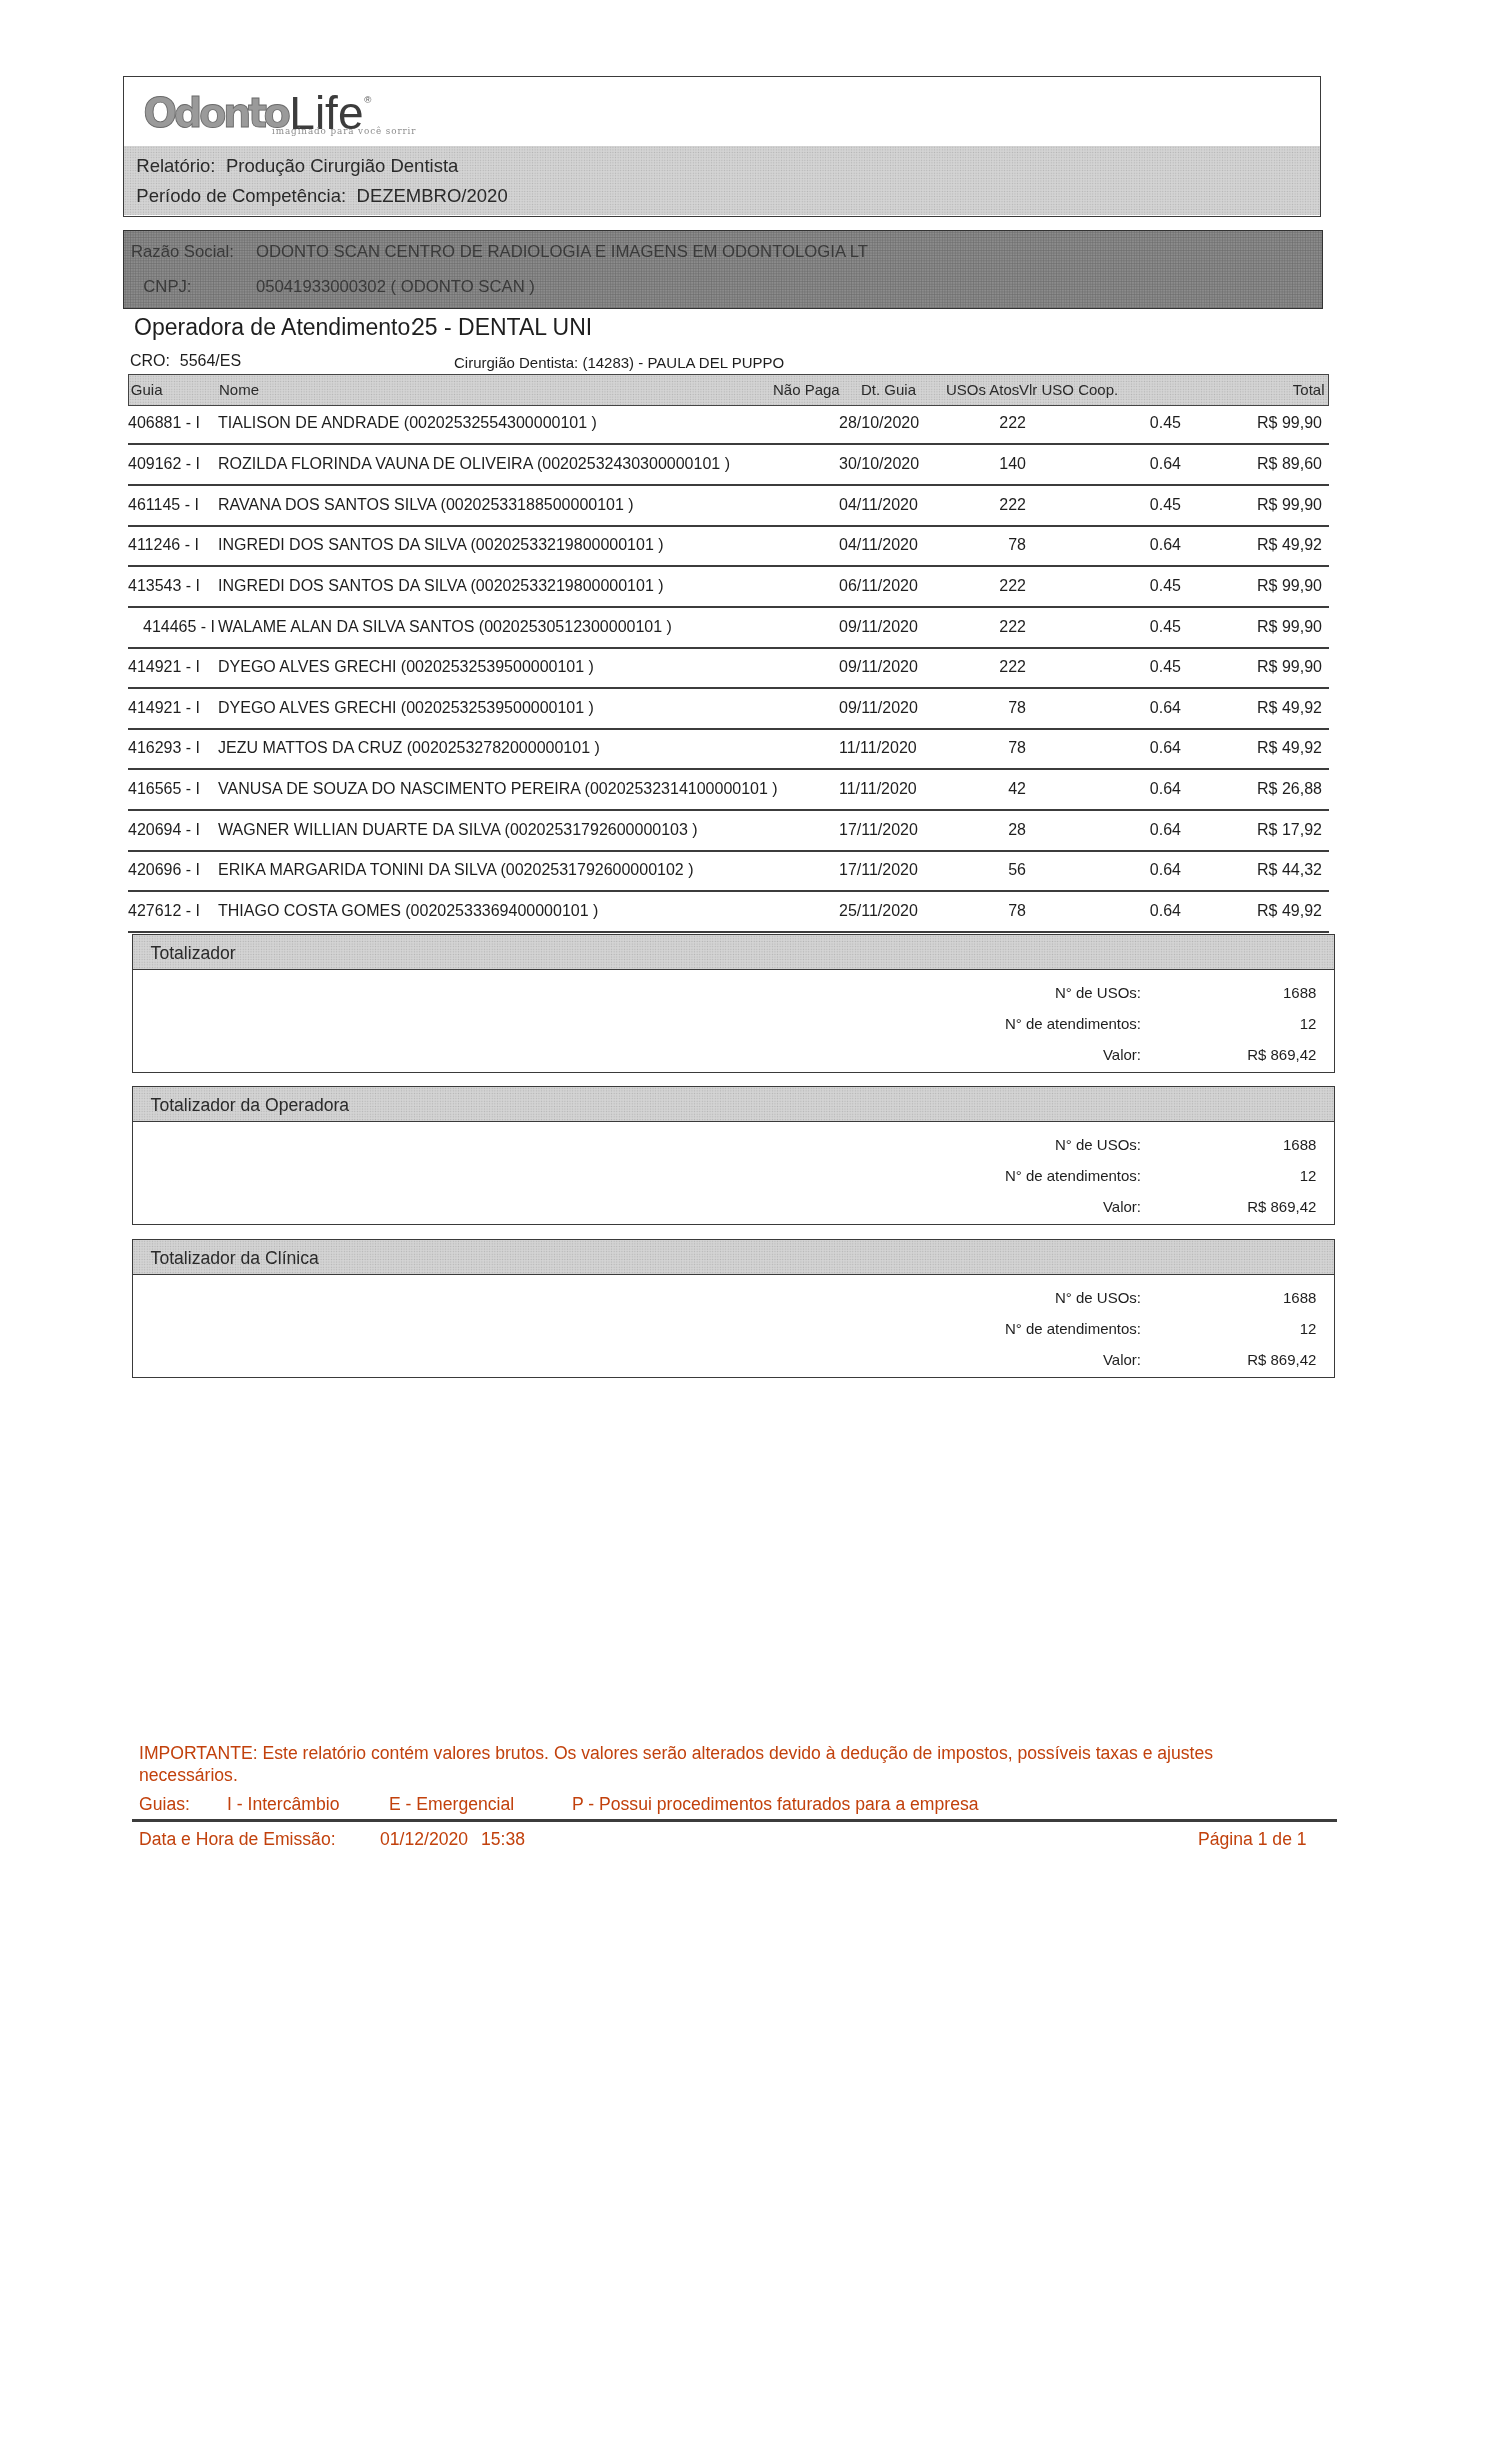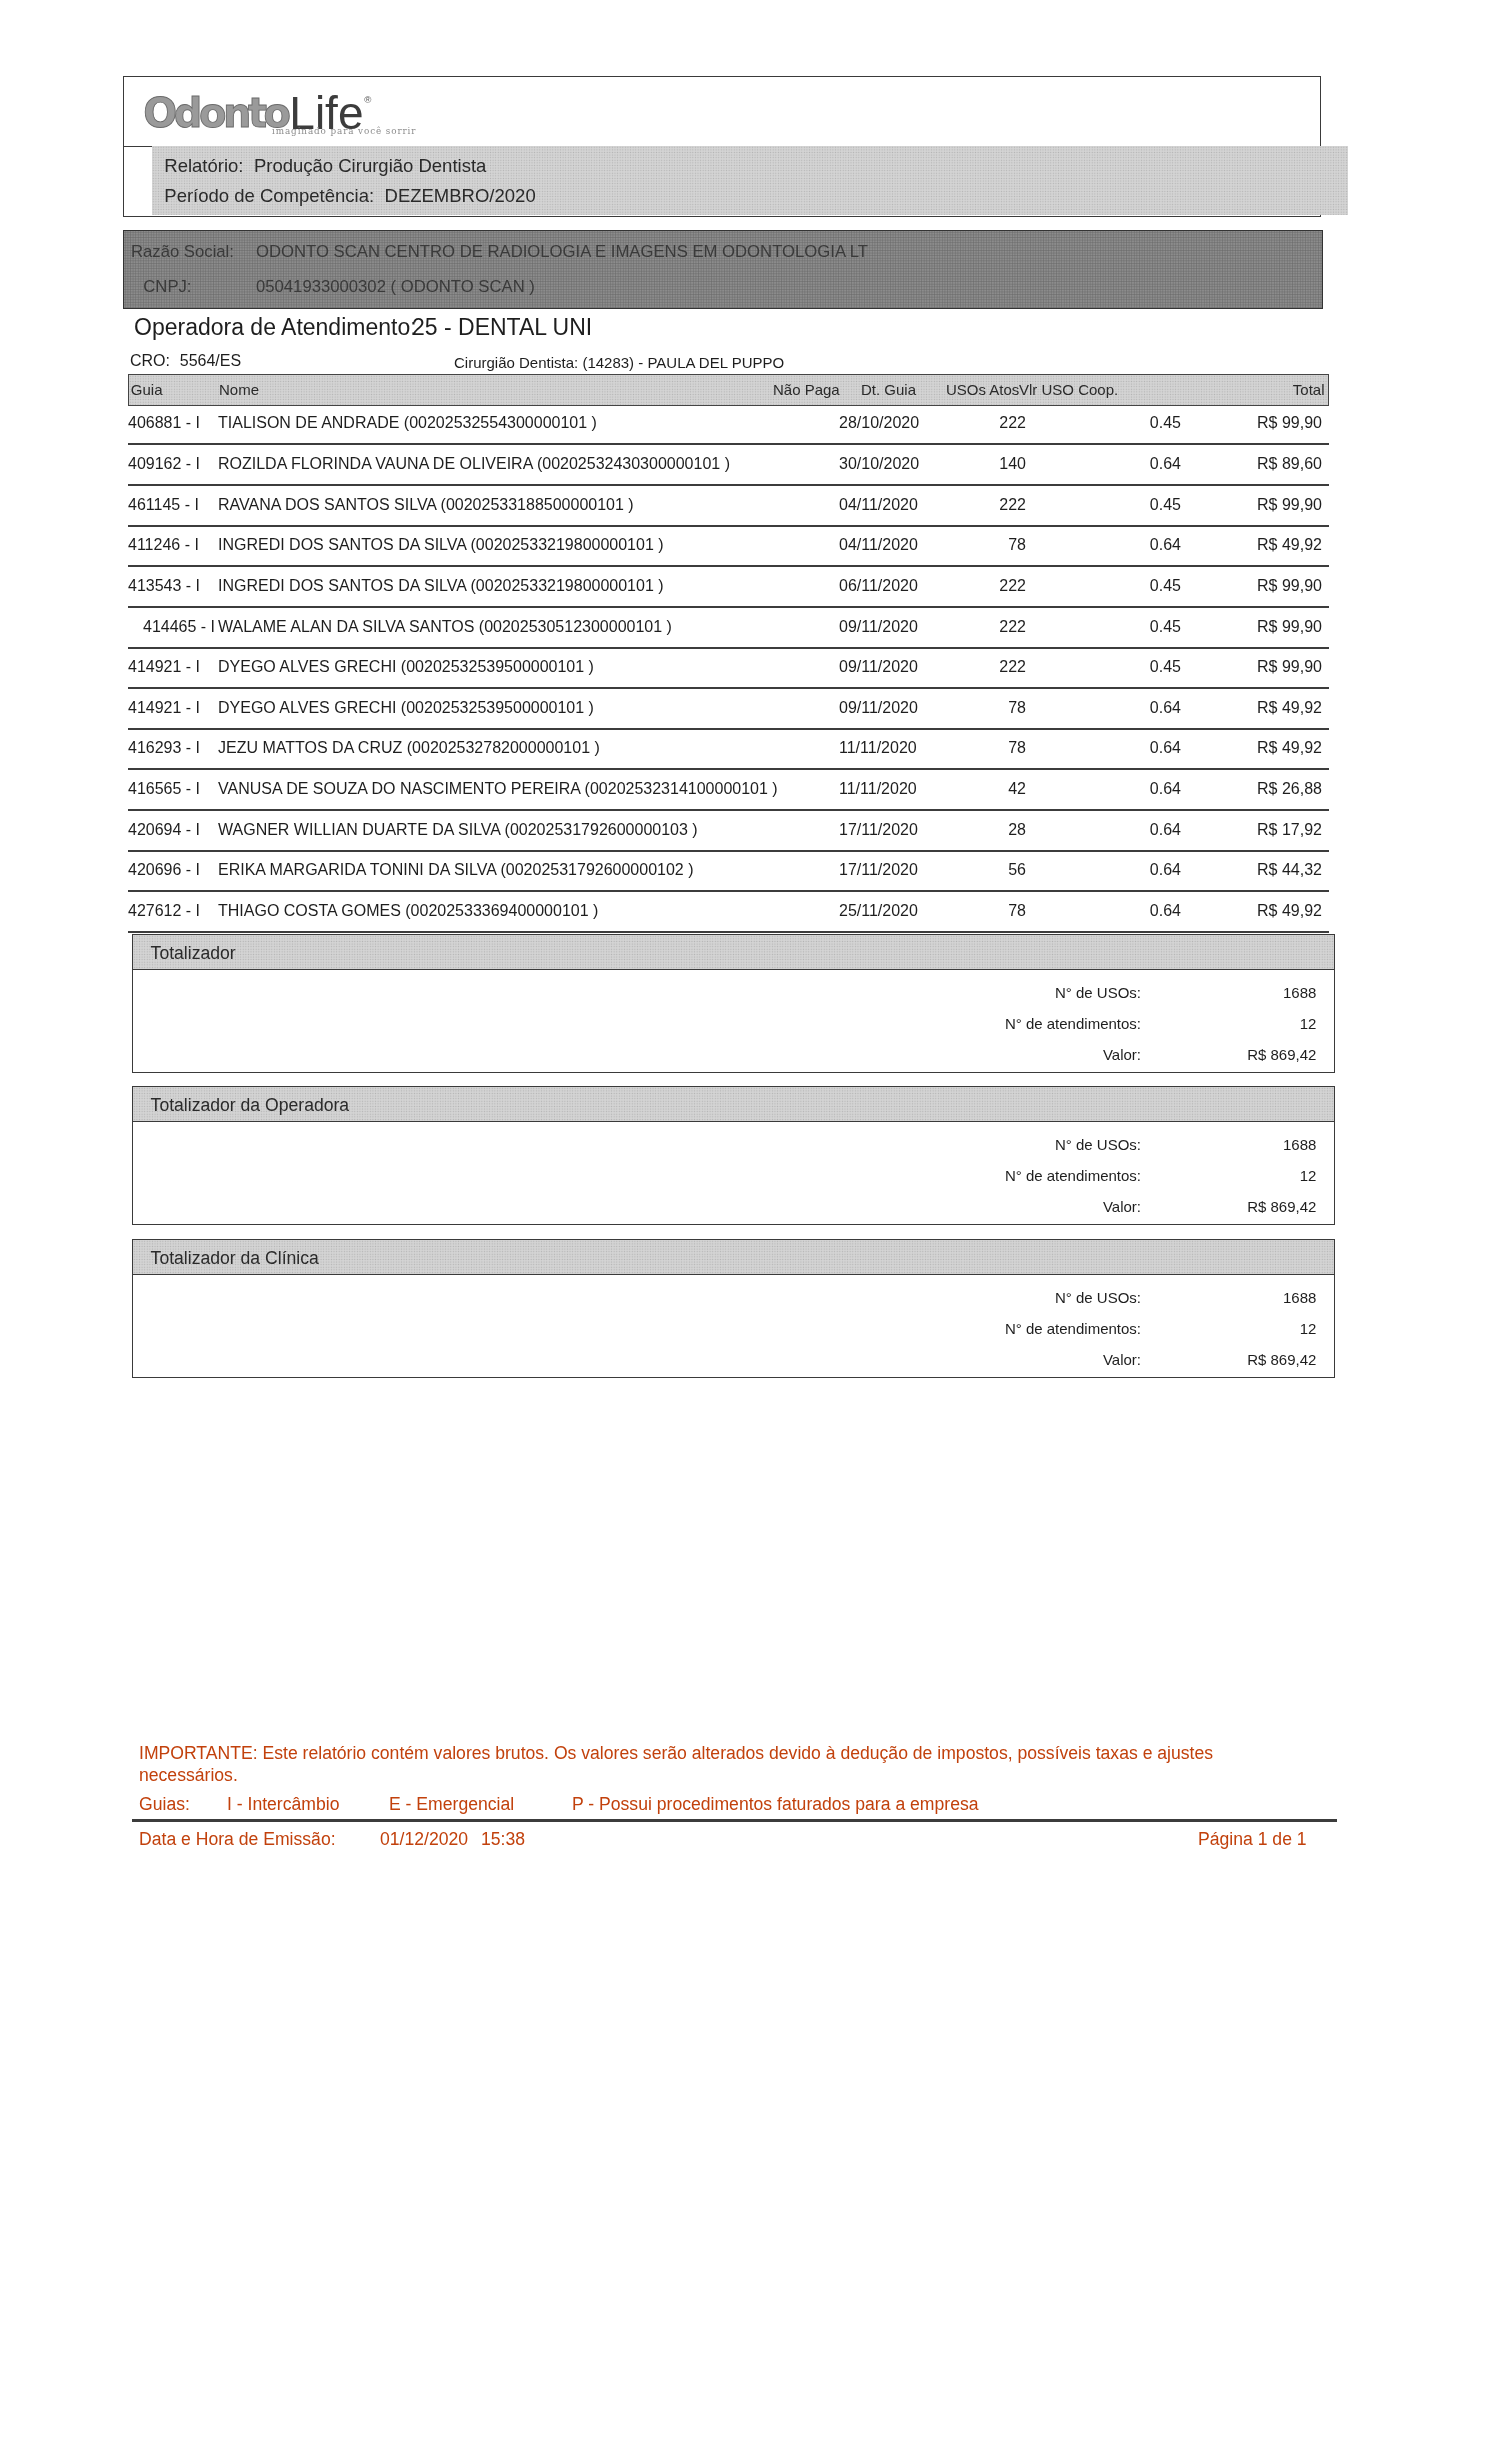--- a/index.html
+++ b/index.html
@@ -20,21 +20,21 @@
   }
   
   #hdr { left:123px; top:76px; width:1198px; height:141px; border:1.8px solid #3a3a3a; box-sizing:border-box; }
   #logo-area { left:0; top:0; width:100%; height:70px; background:#fff; border-bottom:1.8px solid #3a3a3a; box-sizing:border-box; }
   #logo { left:19.3px; top:7px; height:51px; display:flex; align-items:flex-end; }
   .logo-odonto { font-family:"DejaVu Sans", sans-serif; font-weight:bold; font-size:40px; letter-spacing:-3.5px; color:#9a9a9a;
                  -webkit-text-stroke:0.9px #6a6a6a; line-height:44px; }
   .logo-life { font-family:"Liberation Sans", sans-serif; font-size:46px; color:#3c3c3c; line-height:44px; margin-left:1.8px; }
   .logo-reg { font-size:9.7px; color:#555; position:relative; top:-30px; margin-left:0.9px; }
   #logo-tag { left:148px; top:49px; font-size:8.8px; color:#8c8c8c; letter-spacing:0.9px; font-family:"DejaVu Serif", serif; }
-  #hdr-gray { left:0; top:69px; width:100%; height:69px;margin-left:28px; }
+  #hdr-gray { left:0; top:69px; width:100%; height:69px; }
   .hdr-line { left:12.3px; font-size:18.5px; color:#2a2a2a; }
   
   #dark { left:123px; top:230px; width:1200px; height:79px; border:1.8px solid #333; box-sizing:border-box; }
   .dark-label { font-size:16.7px; color:#3a3a3a; }
   .dark-val { font-size:16.7px; color:#3a3a3a; }
   
   .t21 { font-size:23px; }
   .t18 { font-size:16px; }
   .t17 { font-size:15px; }
   #thead { left:128px; top:374px; width:1201px; height:32px; border:1.8px solid #444; box-sizing:border-box; }

